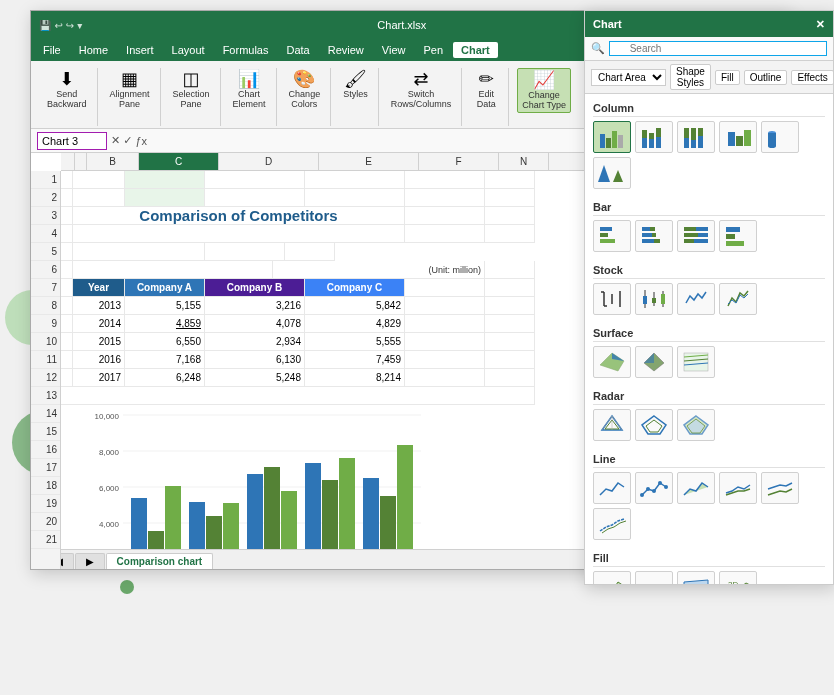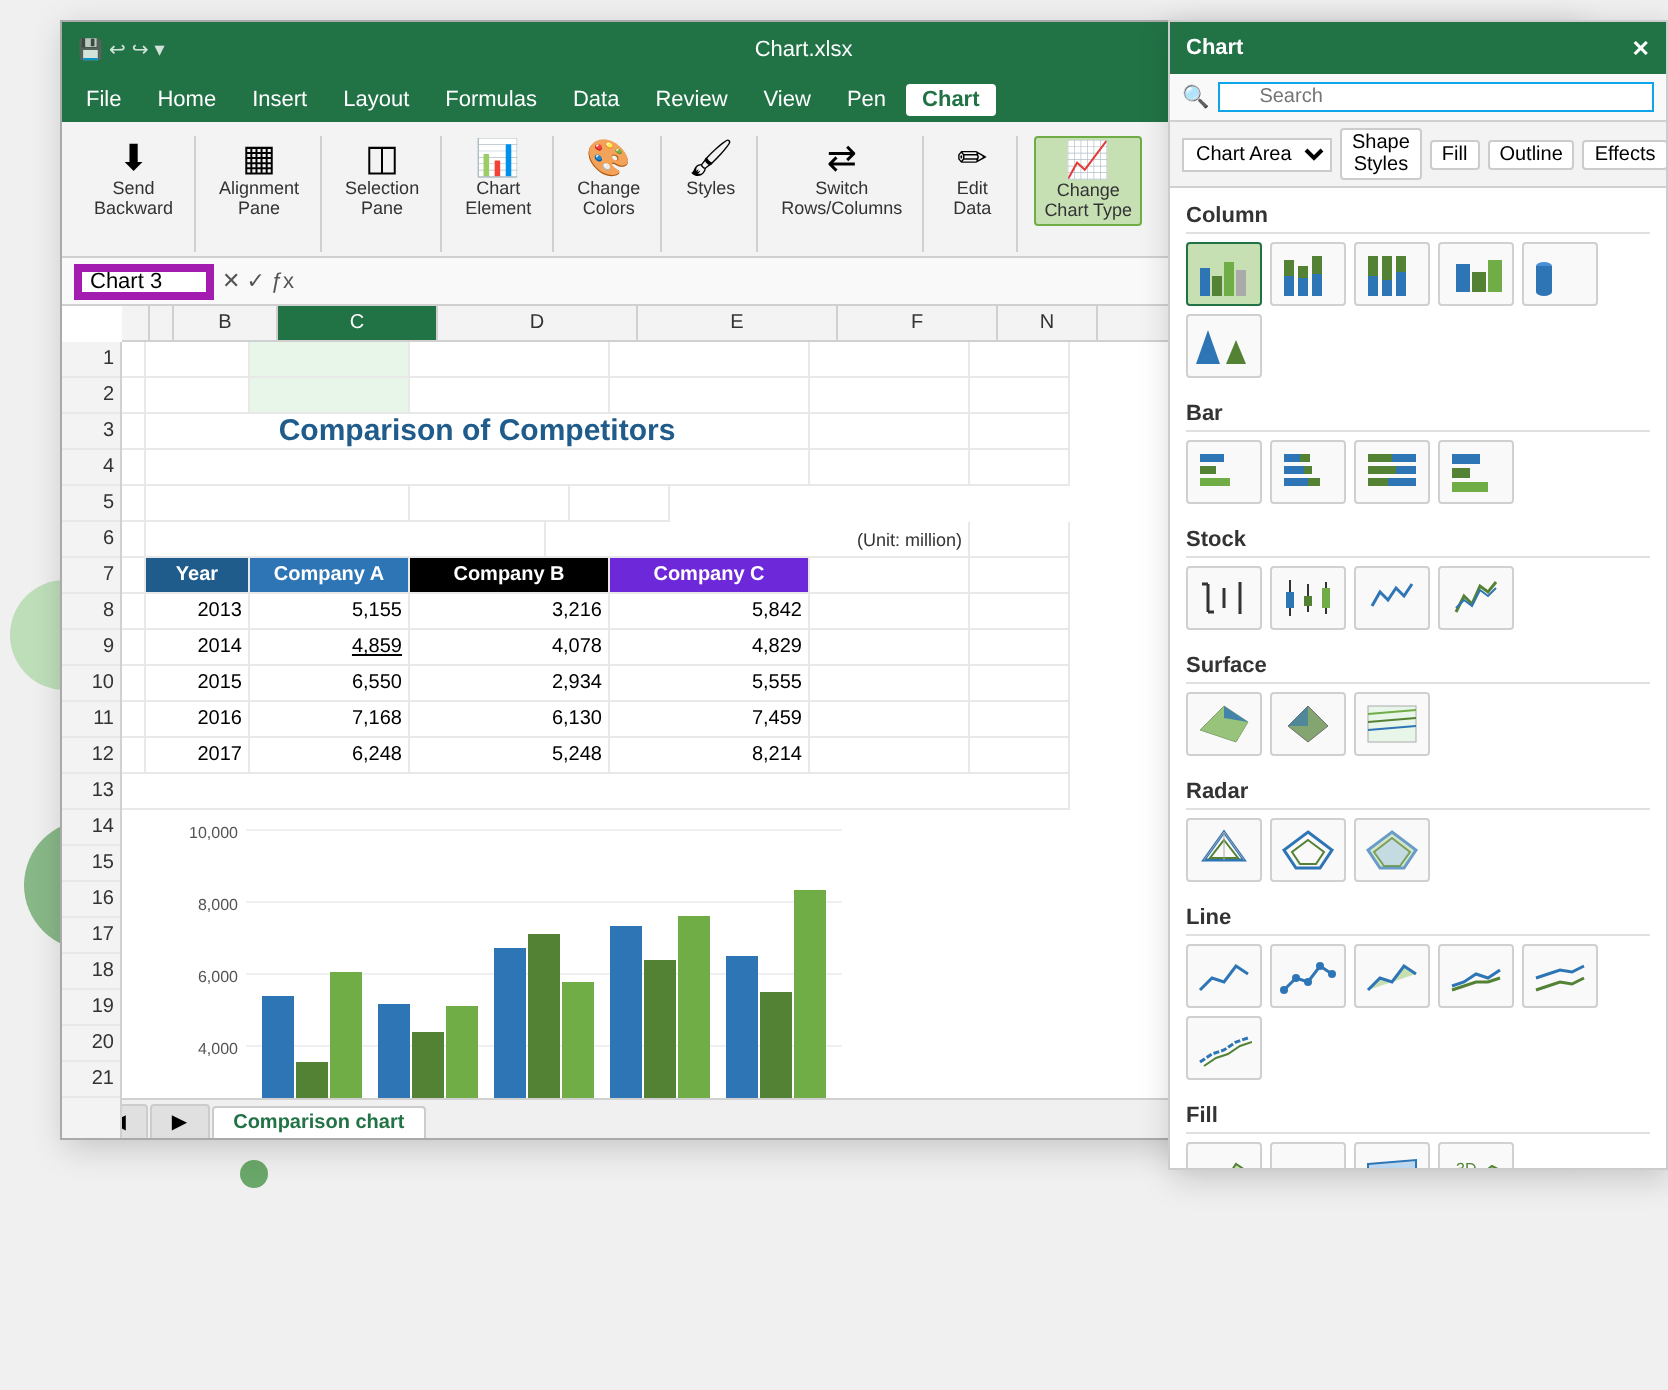--- a/index.html
+++ b/index.html
@@ -157,21 +157,21 @@
       background: #f9f9f9;
       border-bottom: 1px solid #d0d0d0;
       height: 24px;
       display: flex;
       align-items: center;
       padding: 0 6px;
       gap: 4px;
       flex-shrink: 0;
     }
     .name-box {
-      border: 4px solid #a21caf;
+      border: 1px solid #a21caf;
       background: #fff;
       padding: 1px 4px;
       width: 70px;
       font-size: 11px;
       height: 18px;
     }
     .formula-icons {
       display: flex;
       gap: 3px;
       align-items: center;
@@ -279,27 +279,27 @@
       font-weight: 600;
       justify-content: center;
     }
     .grid-cell.company-a {
       background: #2e75b6;
       color: #fff;
       font-weight: 600;
       justify-content: center;
     }
     .grid-cell.company-b {
-      background: #000000;
+      background: #4c1d95;
       color: #fff;
       font-weight: 600;
       justify-content: center;
     }
     .grid-cell.company-c {
-      background: #6d28d9;
+      background: #3b82f6;
       color: #fff;
       font-weight: 600;
       justify-content: center;
     }
     .grid-cell.data-cell {
       justify-content: flex-end;
     }
     .grid-cell.title-cell {
       font-size: 15px;
       font-weight: 700;

